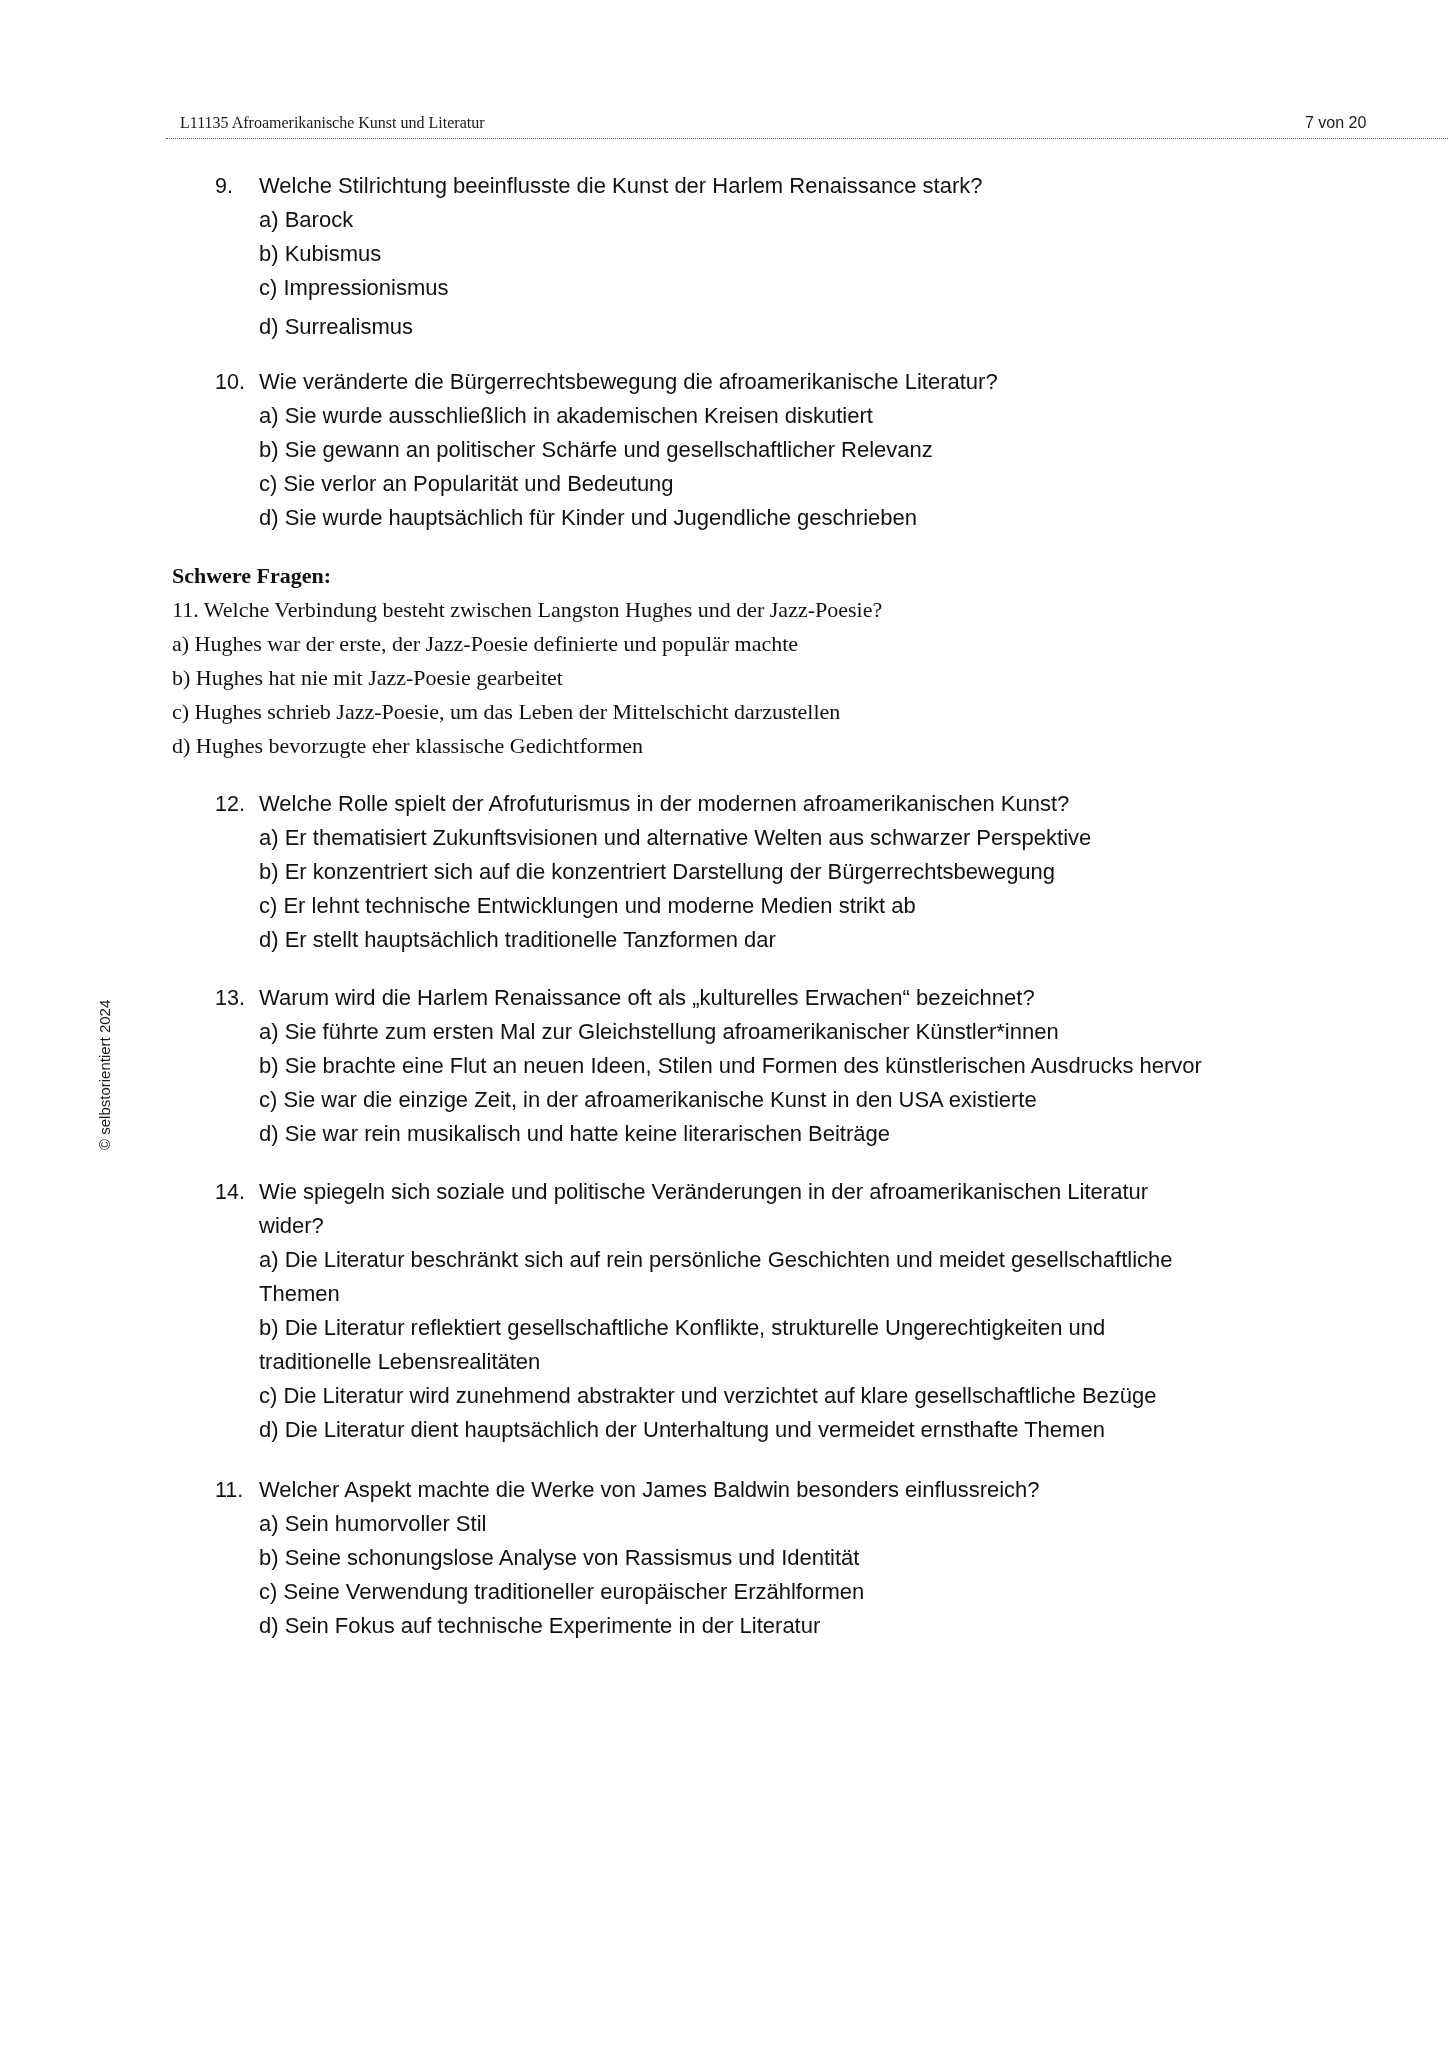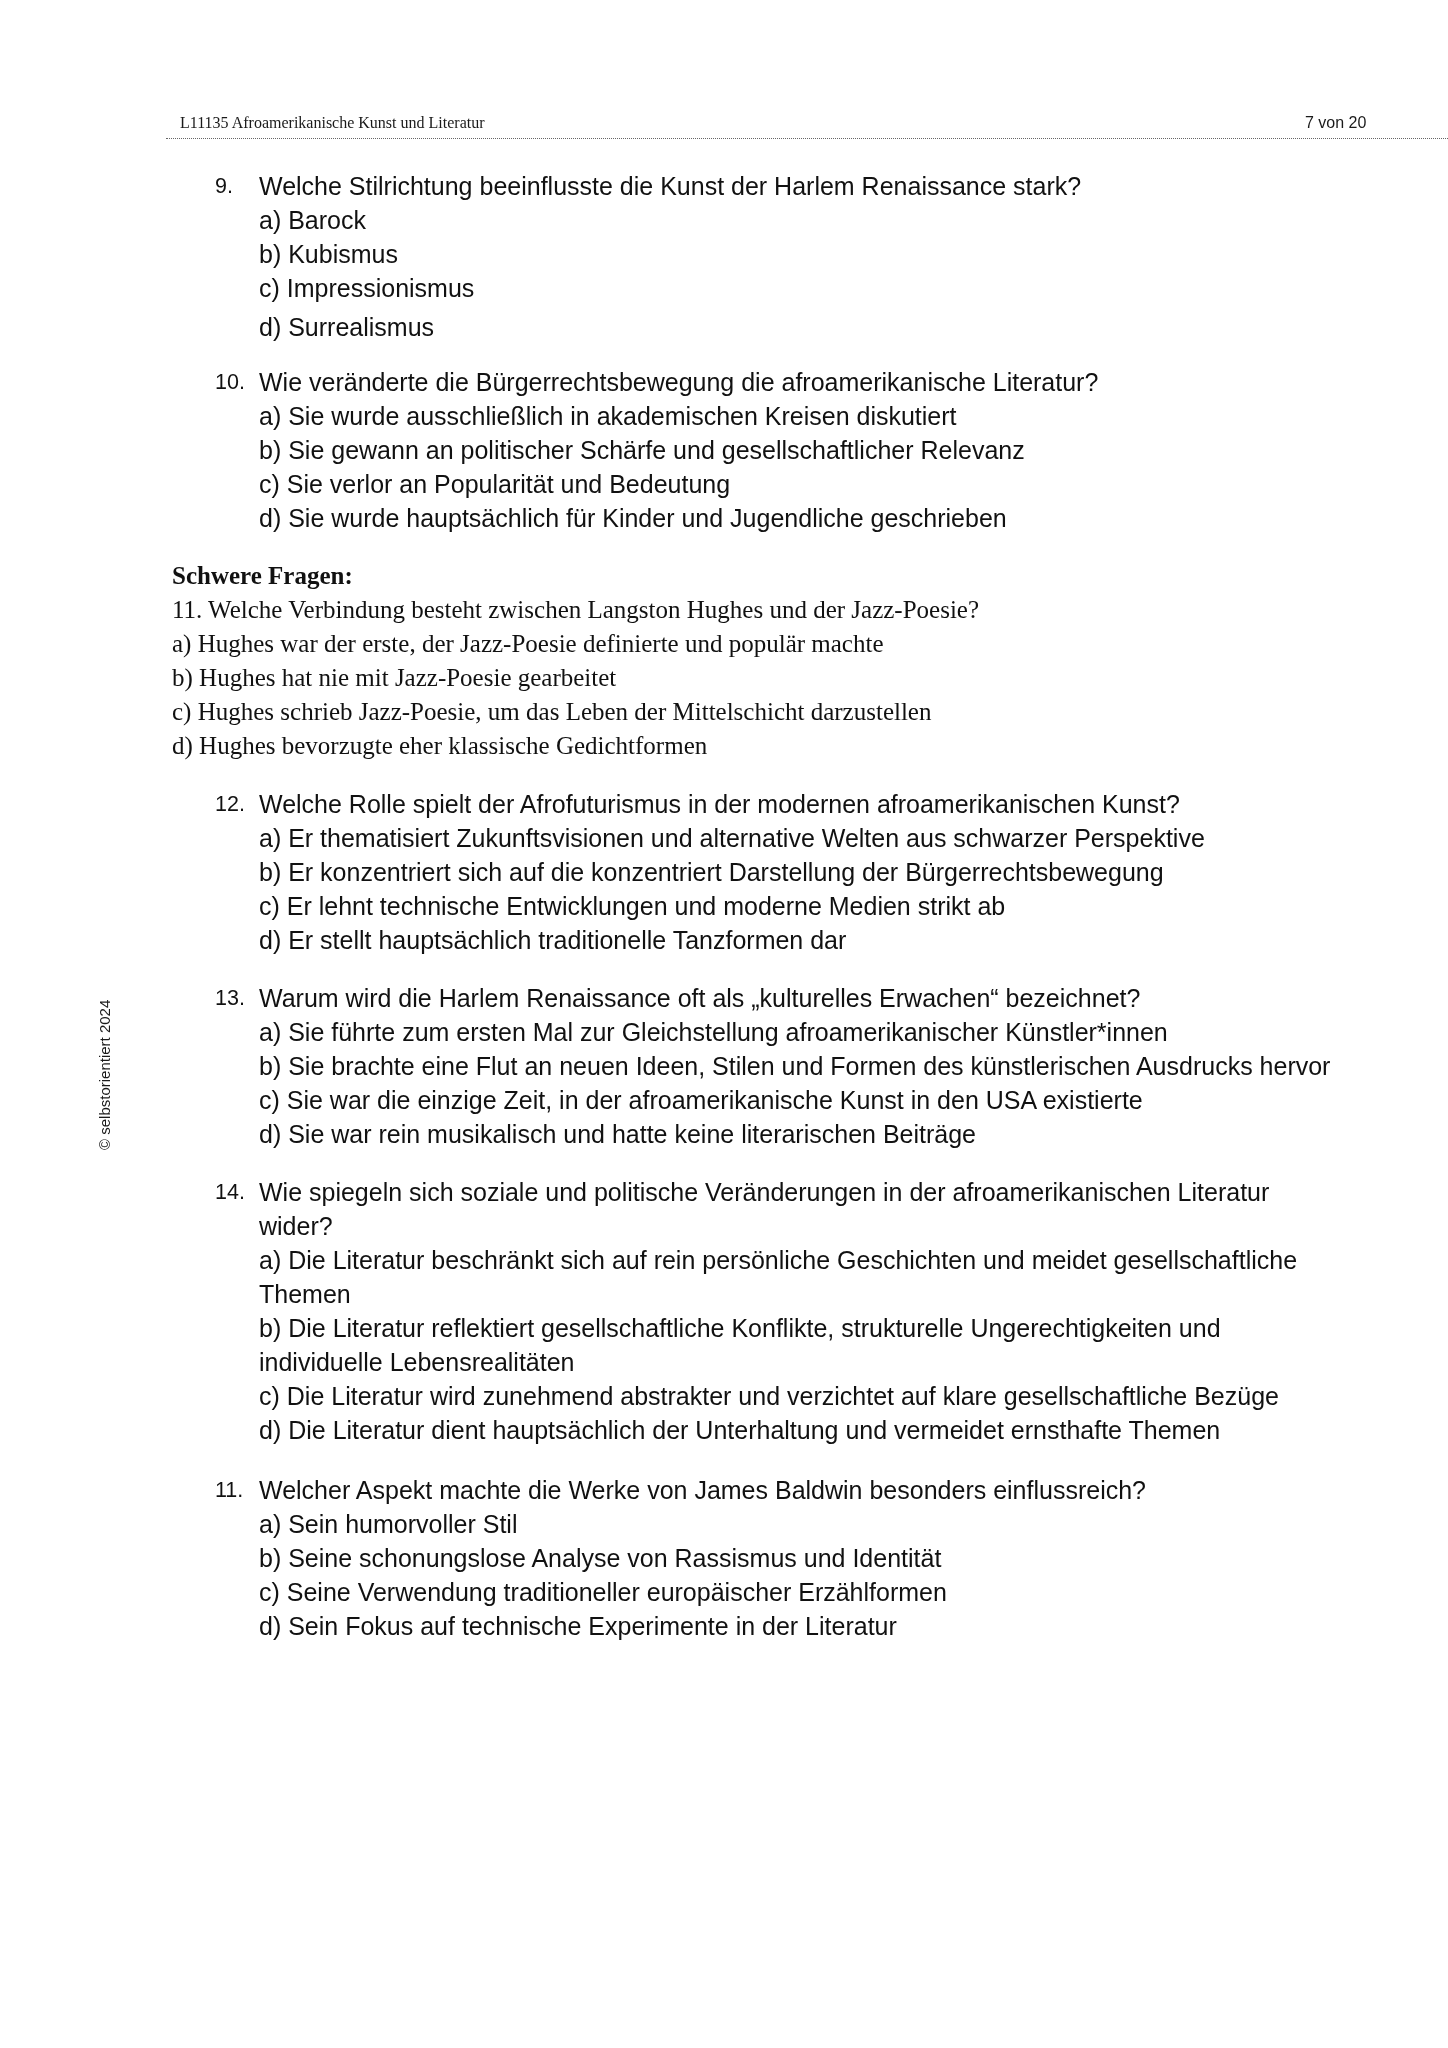--- a/index.html
+++ b/index.html
@@ -18,21 +18,21 @@
     .header-rule {
       position: absolute; left: 166px; right: 0; top: 138px;
       border-top: 1.5px dotted #666666;
     }
     .side {
       position: absolute; left: 96px; top: 1150px;
       transform: rotate(-90deg); transform-origin: 0 0;
       font-size: 15px; white-space: nowrap; color: #1a1a1a;
     }
     .line {
-      position: absolute; font-size: 25px; white-space: nowrap; line-height: 26px;
+      position: absolute; font-size: 22px; white-space: nowrap; line-height: 26px;
     }
     .num { position: absolute; left: 215px; font-size: 21.5px; line-height: 26px; }
     .q-text { left: 259px; }
     .ans { left: 259px; }
     .flush { left: 172px; font-family: Liberation Serif, serif; }
     .bold { font-weight: bold; }
   </style>
 </head>
 <body>
 
@@ -90,21 +90,21 @@
   <span class="line ans" style="top:1121px">d) Sie war rein musikalisch und hatte keine literarischen Beiträge</span>
 </div>
 
 <div>
   <span class="num" style="top:1179px">14.</span>
   <span class="line q-text" style="top:1179px">Wie spiegeln sich soziale und politische Veränderungen in der afroamerikanischen Literatur</span>
   <span class="line q-text" style="top:1213px">wider?</span>
   <span class="line ans" style="top:1247px">a) Die Literatur beschränkt sich auf rein persönliche Geschichten und meidet gesellschaftliche</span>
   <span class="line ans" style="top:1281px">Themen</span>
   <span class="line ans" style="top:1315px">b) Die Literatur reflektiert gesellschaftliche Konflikte, strukturelle Ungerechtigkeiten und</span>
-  <span class="line ans" style="top:1349px">individuelle Lebensrealitäten</span>
+  <span class="line ans" style="top:1349px">traditionelle Lebensrealitäten</span>
   <span class="line ans" style="top:1383px">c) Die Literatur wird zunehmend abstrakter und verzichtet auf klare gesellschaftliche Bezüge</span>
   <span class="line ans" style="top:1417px">d) Die Literatur dient hauptsächlich der Unterhaltung und vermeidet ernsthafte Themen</span>
 </div>
 
 <div>
   <span class="num" style="top:1477px">11.</span>
   <span class="line q-text" style="top:1477px">Welcher Aspekt machte die Werke von James Baldwin besonders einflussreich?</span>
   <span class="line ans" style="top:1511px">a) Sein humorvoller Stil</span>
   <span class="line ans" style="top:1545px">b) Seine schonungslose Analyse von Rassismus und Identität</span>
   <span class="line ans" style="top:1579px">c) Seine Verwendung traditioneller europäischer Erzählformen</span>

